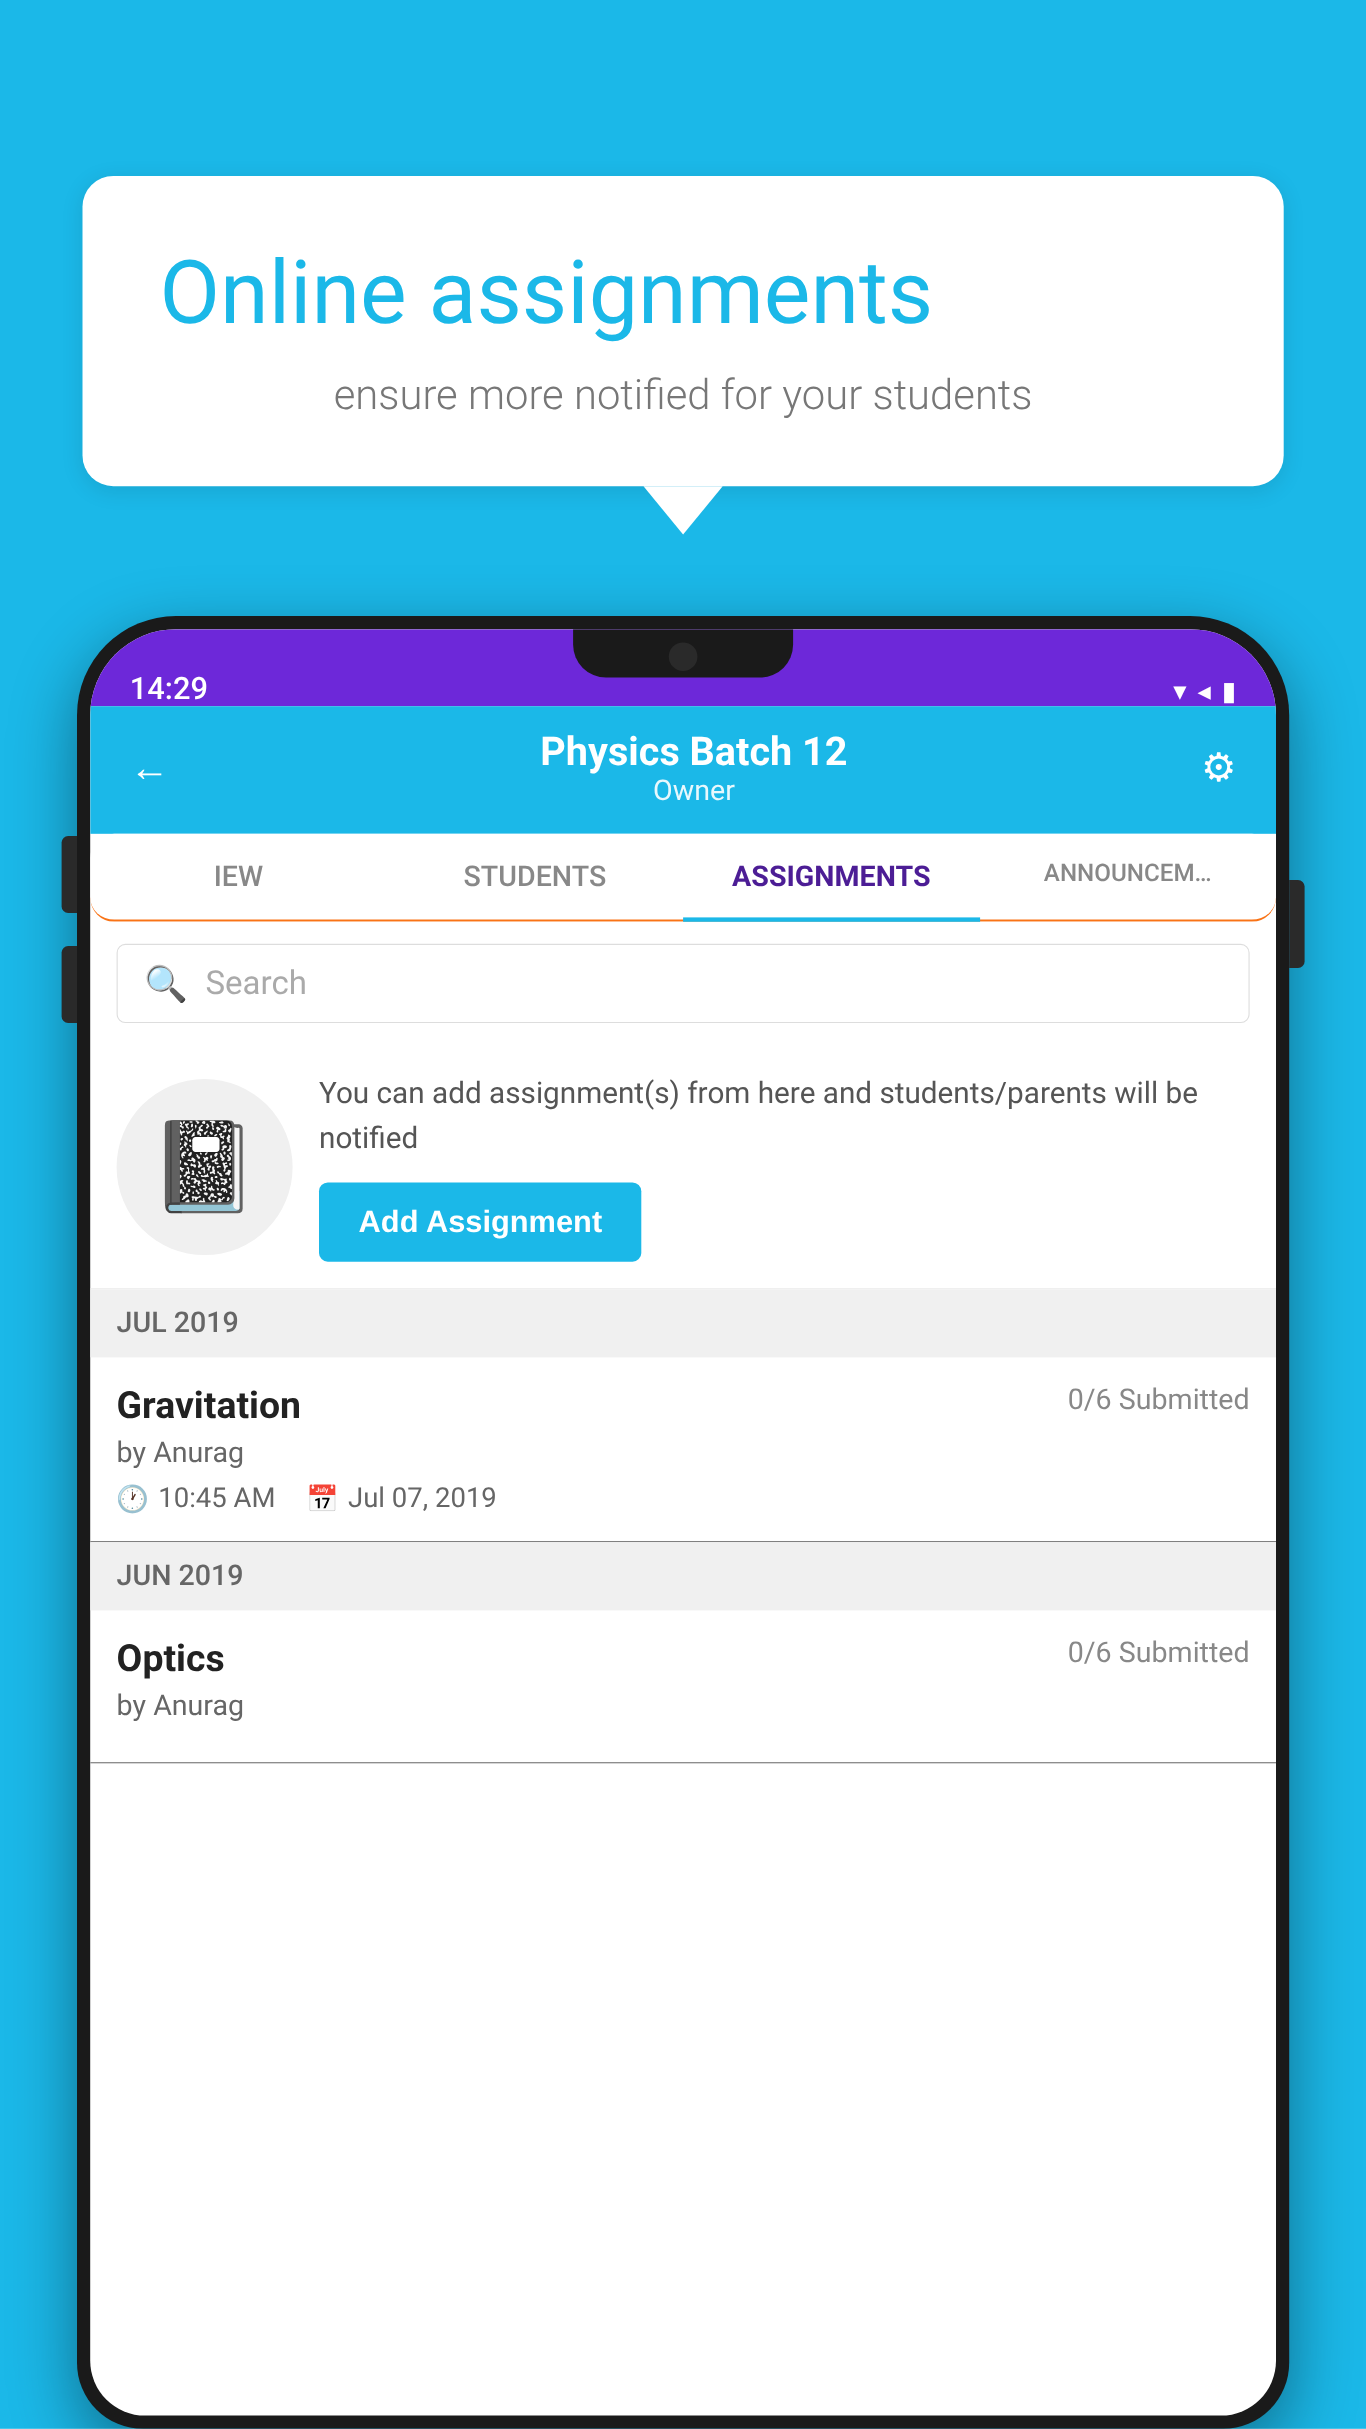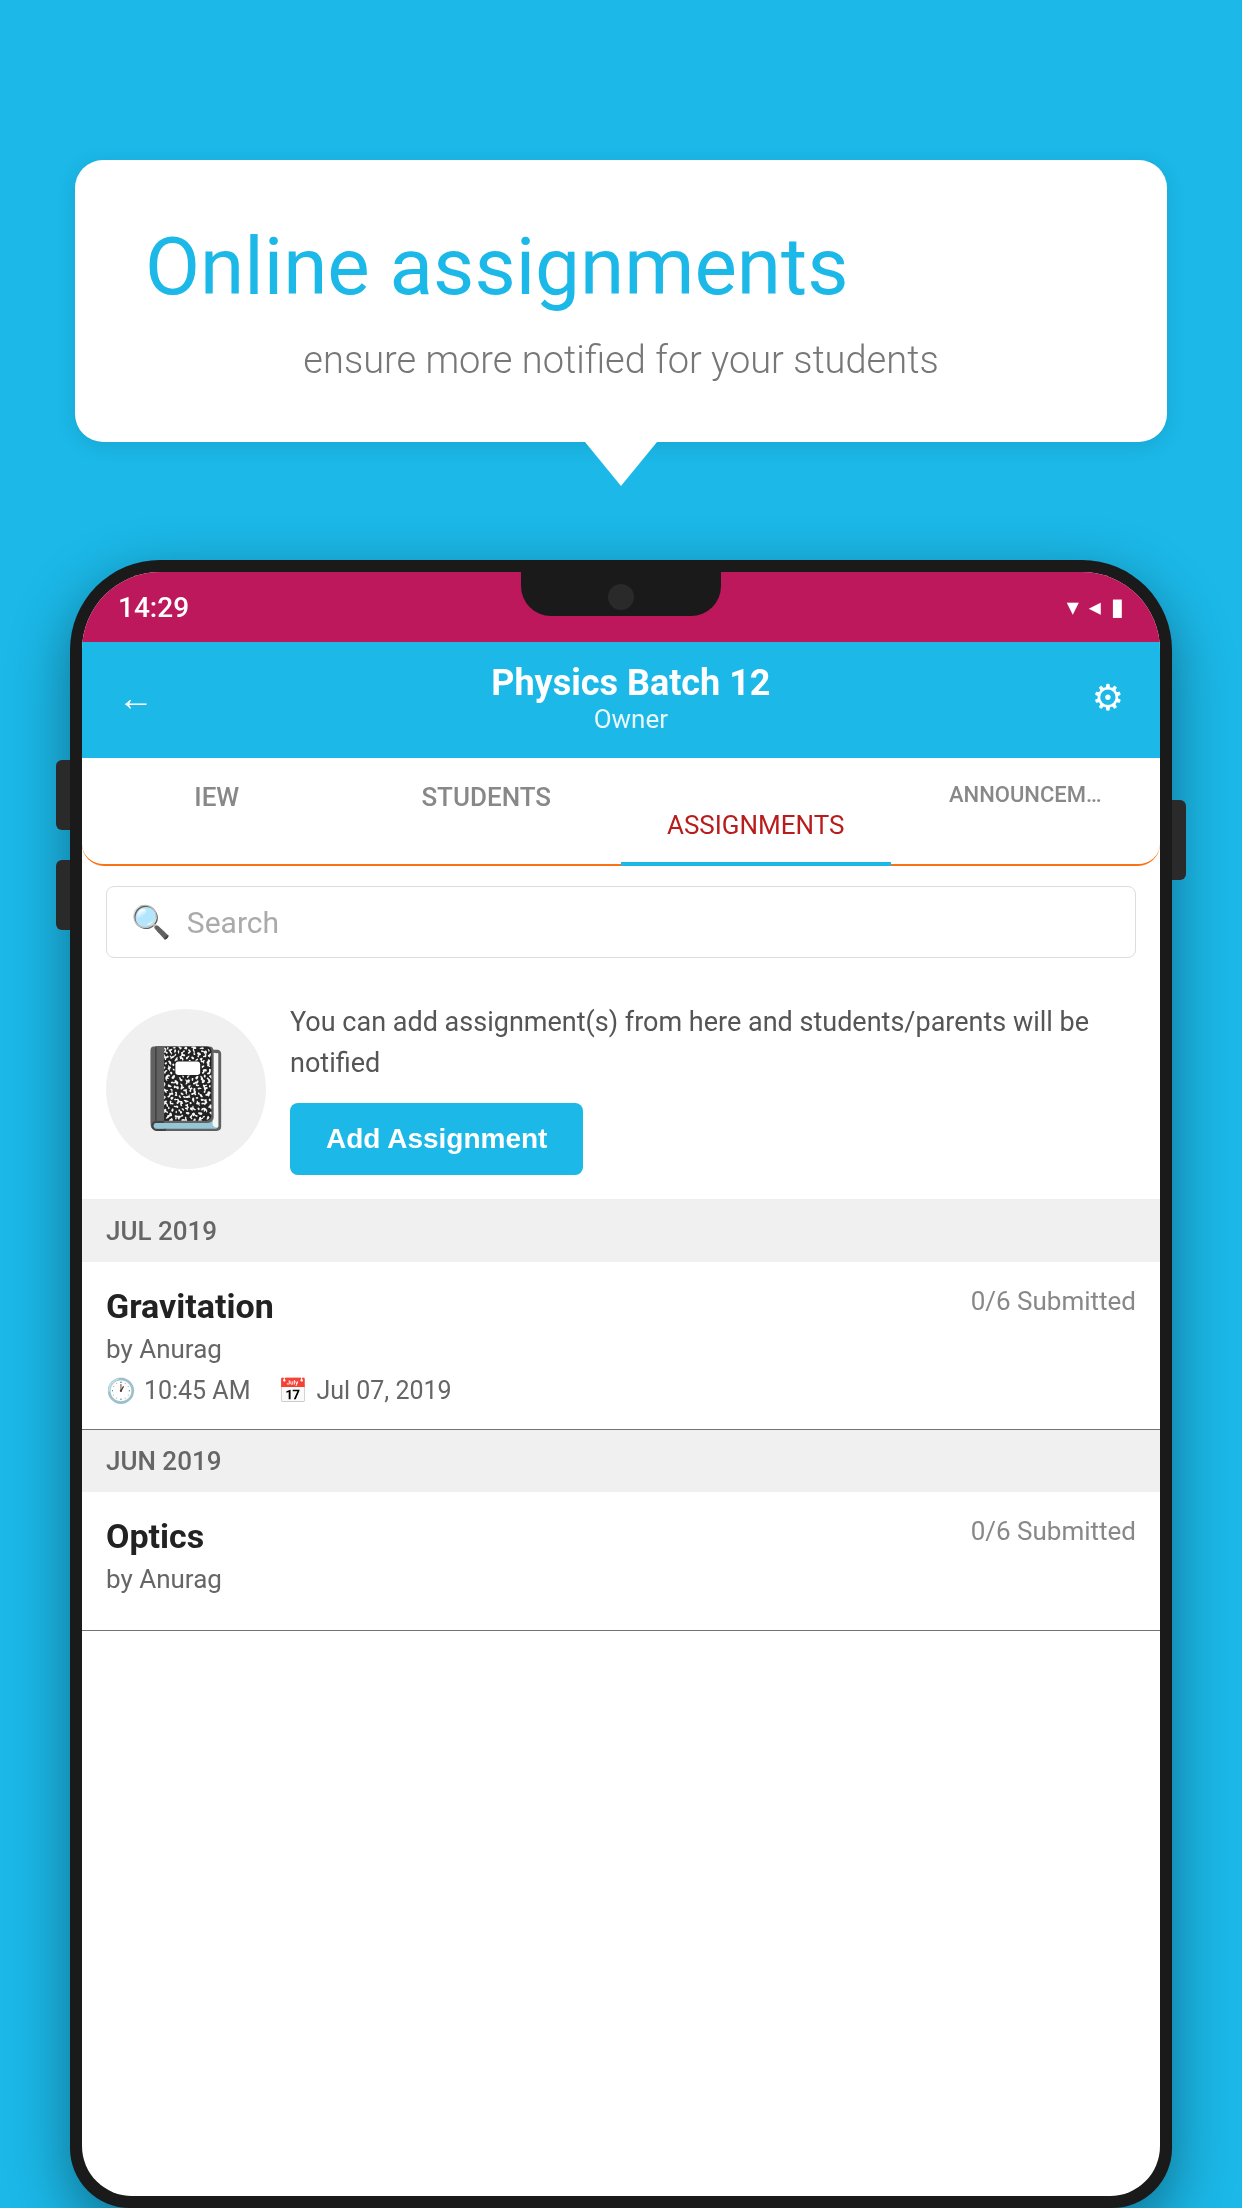--- a/index.html
+++ b/index.html
@@ -96,24 +96,24 @@
       left: 50%;
       transform: translateX(-50%);
       width: 26px;
       height: 26px;
       background: #2a2a2a;
       border-radius: 50%;
     }
 
     
     .status-bar {
-      background: #be185d;
+      background: #6d28d9;
       height: 70px;
       display: flex;
-      align-items: center;
+      align-items: flex-end;
       justify-content: space-between;
       padding: 0 36px;
     }
 
     .status-time {
       color: white;
       font-size: 28px;
       font-weight: 500;
     }
 
@@ -179,23 +179,22 @@
       text-align: center;
       padding: 24px 8px;
       font-size: 26px;
       font-weight: 500;
       color: #888;
       cursor: pointer;
       position: relative;
     }
 
     .tab.active {
-      color: #b91c1c;
-      font-weight: 400;
-      margin-top: 28px;
+      color: #4c1d95;
+      font-weight: 700;
     }
 
     .tab.active::after {
       content: '';
       position: absolute;
       bottom: -2px;
       left: 0;
       right: 0;
       height: 4px;
       background: #1BB8E8;

